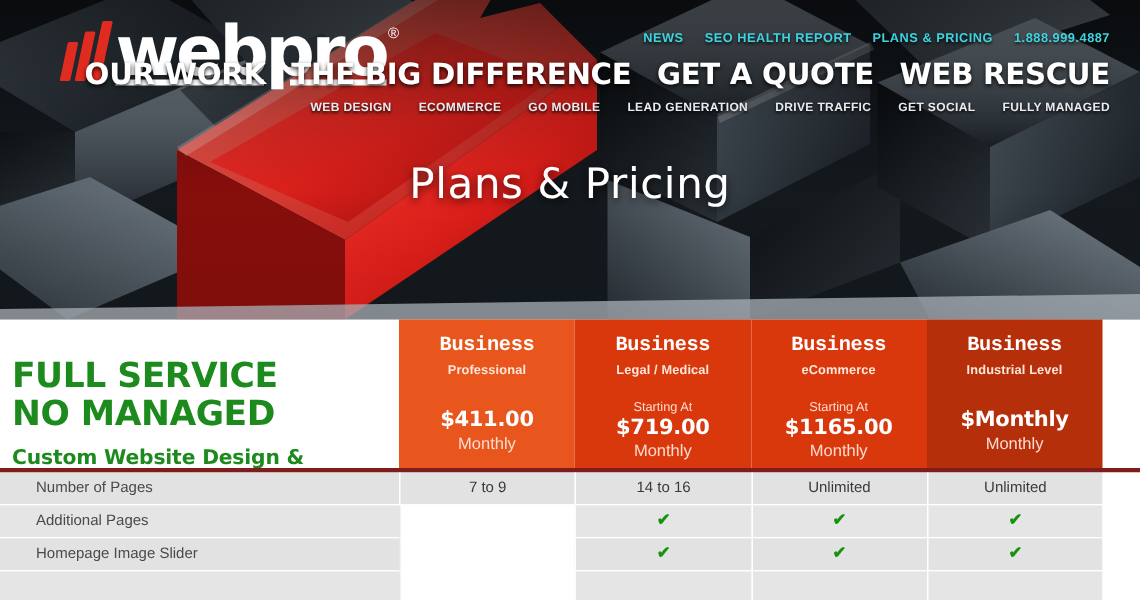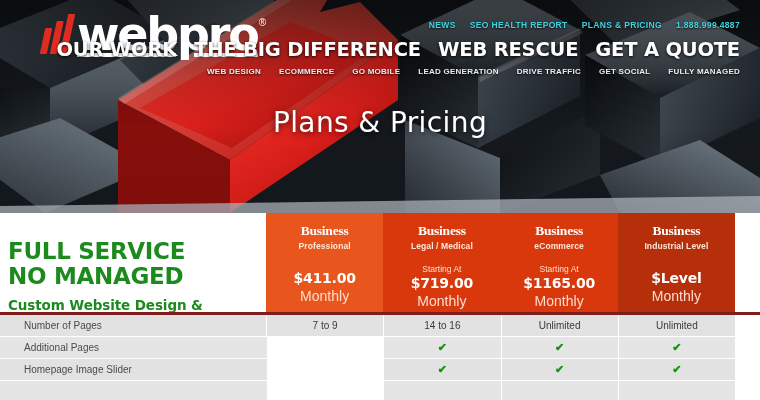--- a/index.html
+++ b/index.html
@@ -113,32 +113,32 @@
     position: absolute; left: 266px; top: 0; width: 469px;
   }
   #plan-head { display: flex; height: 47px; }
   #plan-price { display: flex; height: 52px; }
   .pcol { flex: 1 1 0; display: flex; flex-direction: column; align-items: center; justify-content: center; }
   .pcol.odd  { background: #e8561d; }
   .pcol.even { background: #d9380c; }
   .pcol.last { background: #b52f0b; }
   .ptitle {
     color: #fff; font-size: 13.5px; font-weight: 700; line-height: 16px;
-    font-family: Liberation Serif, serif; letter-spacing: -.2px;
+    font-family: Liberation Mono, monospace; letter-spacing: -.2px;
   }
   .psub {
     color: #ffe6da; font-size: 8.5px; font-weight: 700; margin-top: 2px;
     letter-spacing: .1px;
   }
   .pstart { color: #ffdccf; font-size: 8.5px; font-weight: 400; margin-bottom: 1px; }
   .pamt {
     color: #fff; font-size: 14px; font-weight: 700;
     font-family: "DejaVu Sans", sans-serif; letter-spacing: -.2px;
   }
-  .pper { color: #ffdccf; font-size: 14px; font-weight: 400; margin-top: 2px; }
+  .pper { color: #ffdccf; font-size: 11px; font-weight: 400; margin-top: 2px; }
 
   
   #features {
     position: absolute; left: 0; top: 99px; width: 760px;
     border-top: 3px solid #7f1d1d;
   }
   .frow { display: flex; height: 22px; align-items: stretch; }
   .frow.shaded .fname, .frow.shaded .fcell { background: #e2e2e2; }
   .frow.plain  .fname, .frow.plain  .fcell { background: #e5e5e5; }
   .fname {
@@ -240,22 +240,22 @@
   <nav id="topnav">
     <a>NEWS</a>
     <a>SEO HEALTH REPORT</a>
     <a>PLANS &amp; PRICING</a>
     <span class="phone">1.888.999.4887</span>
   </nav>
 
   <nav id="mainnav">
     <a>OUR WORK</a>
     <a>THE BIG DIFFERENCE</a>
+    <a>GET A QUOTE</a>
     <a>WEB RESCUE</a>
-    <a>GET A QUOTE</a>
   </nav>
 
   <nav id="subnav">
     <a>WEB DESIGN</a>
     <a>ECOMMERCE</a>
     <a>GO MOBILE</a>
     <a>LEAD GENERATION</a>
     <a>DRIVE TRAFFIC</a>
     <a>GET SOCIAL</a>
     <a>FULLY MANAGED</a>
@@ -303,21 +303,21 @@
         <div class="pamt">$719.00</div>
         <div class="pper">Monthly</div>
       </div>
       <div class="pcol even">
         <div class="pstart">Starting At</div>
         <div class="pamt">$1165.00</div>
         <div class="pper">Monthly</div>
       </div>
       <div class="pcol last">
         <div class="pstart"></div>
-        <div class="pamt">$Level</div>
+        <div class="pamt">$Monthly</div>
         <div class="pper">Monthly</div>
       </div>
     </div>
   </div>
 
   <div id="features">
 
     <div class="frow shaded">
       <div class="fname">Number of Pages</div>
       <div class="fcells">

